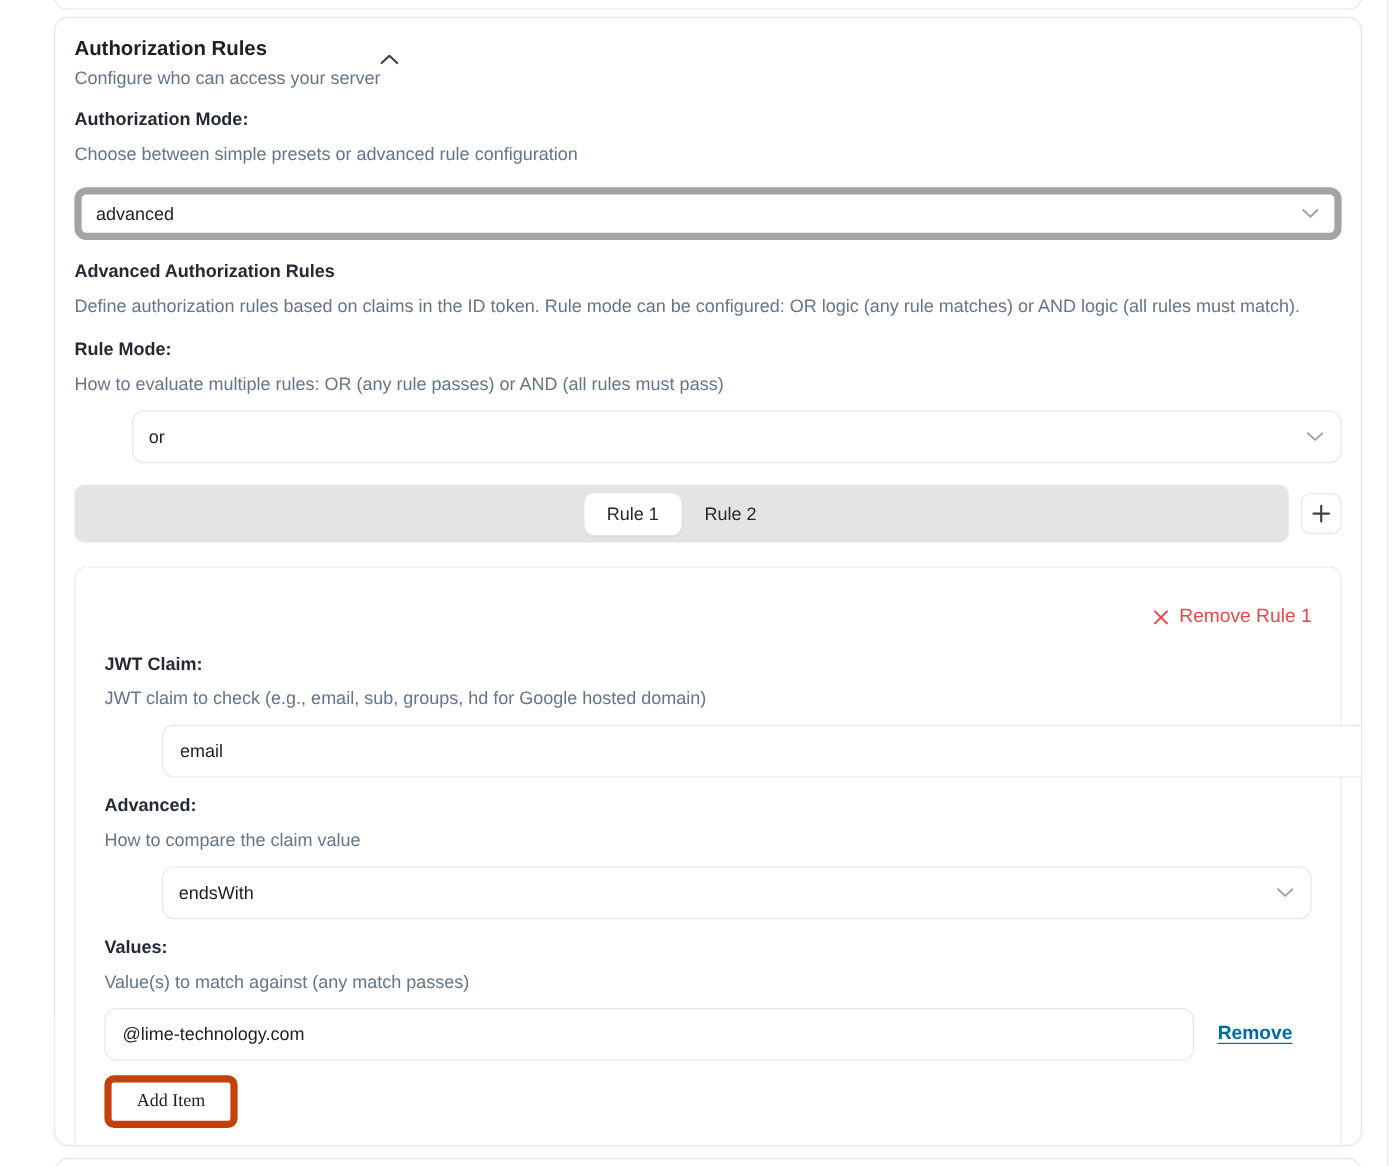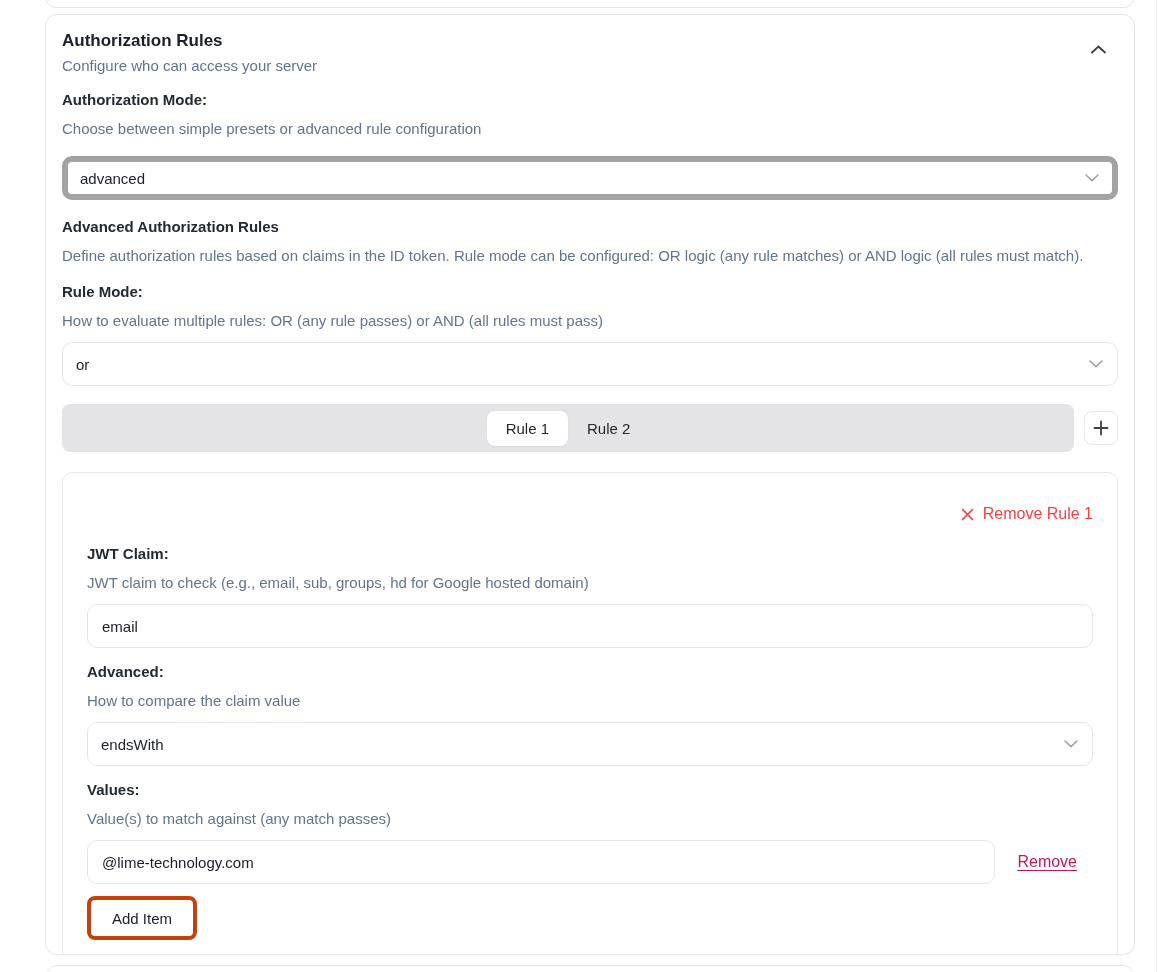--- a/index.html
+++ b/index.html
@@ -10,21 +10,21 @@
 
   .card-frag { position:absolute; left:45px; width:1090px; background:#fff;
     border:1px solid #e5e7eb; border-radius:12px; }
   .frag-top { top:-14px; height:22px; }
   .frag-bottom { top:965px; height:40px; }
 
   .main-card { position:absolute; left:45px; top:14px; width:1090px; height:941px;
     background:#fff; border:1px solid #e5e7eb; border-radius:12px;
     padding:14px 16px 13px; box-shadow:0 1px 2px rgba(0,0,0,0.03); overflow:hidden; }
 
-  .hdr-row { display:flex; justify-content:space-between; align-items:flex-start; }
+  .hdr-row { display:flex; justify-content:flex-start; align-items:flex-start; }
   .card-title { font-size:17px; font-weight:700; line-height:24px; color:#1b1f27; }
   .card-sub { font-size:15px; line-height:22px; color:#64748b; margin-top:2px; }
   .collapse-btn { background:none; border:none; cursor:pointer; margin-top:16px; margin-right:12px; padding:0; }
 
   .fld-label { font-size:15px; font-weight:700; line-height:22px; color:#242a33; }
   .fld-desc { font-size:15px; line-height:22px; color:#64748b; margin-top:7px; }
 
   .select { height:44px; border:1px solid #e4e6ea; border-radius:10px; background:#fff;
     display:flex; align-items:center; justify-content:space-between;
     padding:0 14px 0 13px; font-size:15px; color:#1b1f27; cursor:pointer; }
@@ -45,29 +45,29 @@
   .rule-card { margin-top:20px; border:1px solid #e9eaec; border-radius:10px; background:#fff;
     padding:32px 24px 20px; }
   .remove-rule-row { display:flex; justify-content:flex-end; }
   .remove-rule { display:flex; align-items:center; gap:9px; background:none; border:none;
     color:#ef4444; font-size:16px; cursor:pointer; font-family:inherit; }
 
   .txt-input { width:100%; height:44px; border:1px solid #e4e6ea; border-radius:10px;
     padding:0 14px; font-size:15px; color:#1b1f27; font-family:inherit; background:#fff; outline:none; }
   .rule-card .fld-label { margin-top:13px; }
   .rule-card .first-label { margin-top:20px; }
-  .ctrl { margin-top:10px; }
+  .ctrl { margin-top:10px;margin-left:48px; }
 
   .value-row { display:flex; align-items:center; margin-top:10px; }
   .value-row .txt-input { width:908px; flex:none; }
-  .remove-link { margin-left:auto; margin-right:16px; font-size:16px; color:#be185d;
-    text-decoration:underline; text-underline-offset:3px; cursor:pointer; background:none; border:none; font-family:inherit; }
+  .remove-link { margin-left:auto; margin-right:16px; font-size:16px; color:#0369a1;
+    text-decoration:underline; text-underline-offset:3px; cursor:pointer; background:none; border:none; font-family:inherit;font-weight:bold; }
 
-  .add-item-btn { margin-top:12px; height:44px; padding:0 21px; border:4px solid #c2410c;
-    border-radius:8px; background:#fff; font-size:15px; color:#1b1f27; cursor:pointer; font-family:Liberation Sans, sans-serif; }
+  .add-item-btn { margin-top:12px; height:44px; padding:0 21px; border:6px solid #c2410c;
+    border-radius:8px; background:#fff; font-size:15px; color:#1b1f27; cursor:pointer; font-family:Liberation Serif, serif; }
 
   svg { display:block; }
 </style>
 </head>
 <body>
 
 <div class="page">
 
   <div class="card-frag frag-top"></div>
 

